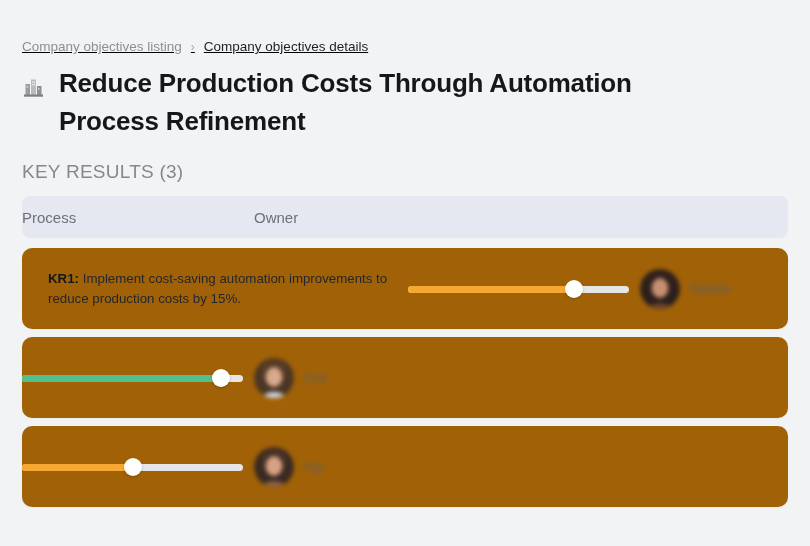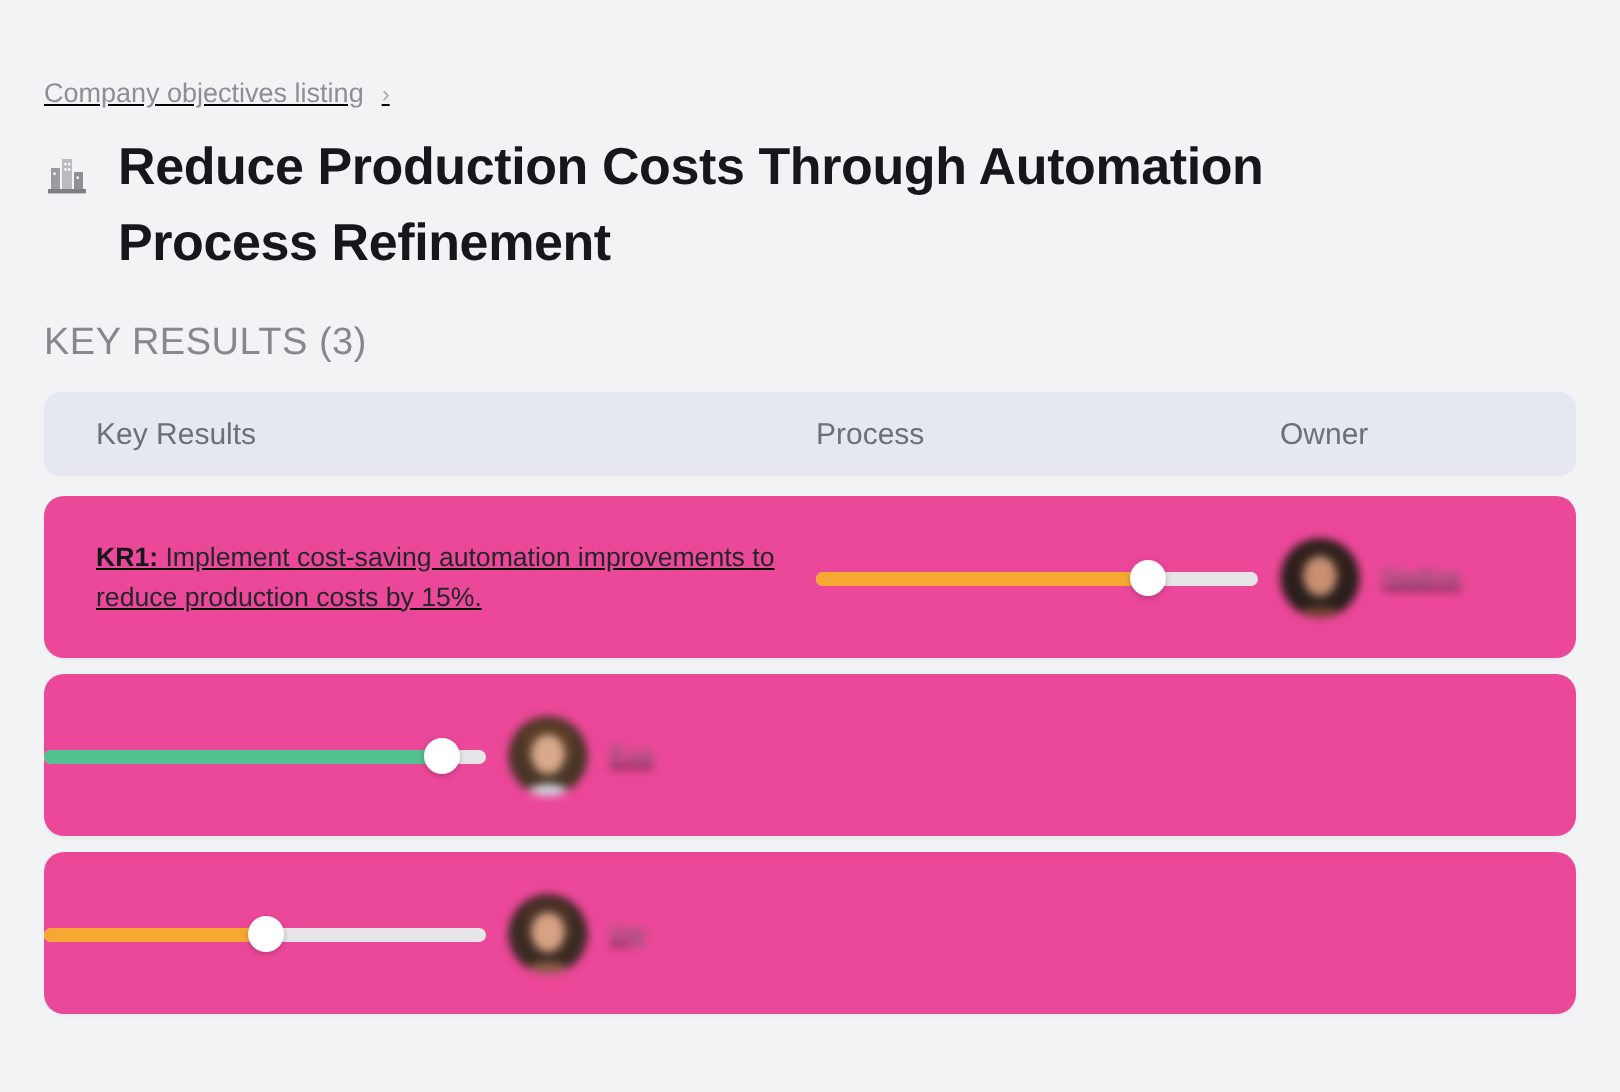--- a/index.html
+++ b/index.html
@@ -101,28 +101,27 @@
   .col-owner  { width: 148px; }
 
   .head-cell {
     font-size: 15px;
     color: #6d7079;
   }
 
   .rows { margin-top: 10px; }
 
   .row {
-    background: #ec4899;
+    background: #a16207;
     border-radius: 10px;
     min-height: 81px;
     margin-bottom: 8px;
     display: flex;
     align-items: center;
     box-shadow: 0 1px 2px rgba(20, 24, 40, 0.04);
-    text-decoration: underline;
   }
 
   .kr-text {
     font-size: 13.3px;
     line-height: 20px;
     color: #24262b;
     padding-right: 20px;
   }
   .kr-label { font-weight: 700; color: #16171a; }
 
@@ -184,20 +183,21 @@
   }
 </style>
 </head>
 <body>
 
 <div class="page">
 
   <div class="breadcrumb">
     <span class="crumb-link">Company objectives listing</span>
     <span class="crumb-sep">›</span>
+    <span class="crumb-current">Company objectives details</span>
   </div>
 
   <div class="title-block">
     <span class="title-icon">
       <svg width="24" height="22" viewBox="0 0 24 22" xmlns="http://www.w3.org/2000/svg">
         <rect x="3.5" y="8" width="4.5" height="11" fill="#9a9ca1"></rect>
         <rect x="9" y="3.5" width="5" height="15.5" fill="#b9bbc0"></rect>
         <rect x="15" y="10" width="4.5" height="9" fill="#8e9095"></rect>
         <rect x="2" y="18.5" width="19" height="2.2" fill="#7d7f84"></rect>
         <rect x="10.2" y="5.4" width="1.1" height="1.3" fill="#ffffff"></rect>
@@ -209,21 +209,20 @@
       </svg>
     </span>
     <h1 class="page-title">Reduce Production Costs Through Automation Process Refinement</h1>
   </div>
 
   <div class="section-label">KEY RESULTS (3)</div>
 
   <div class="table">
 
     <div class="table-head">
-      <div class="col-key head-cell">Key Results</div>
       <div class="col-status head-cell">Process</div>
       <div class="col-owner head-cell">Owner</div>
     </div>
 
     <div class="rows">
         <div class="row">
           <div class="col-key">
             <div class="kr-text"><span class="kr-label">KR1:</span><span> Implement cost-saving automation improvements to reduce production costs by 15%.</span></div>
           </div>
           <div class="col-status">

